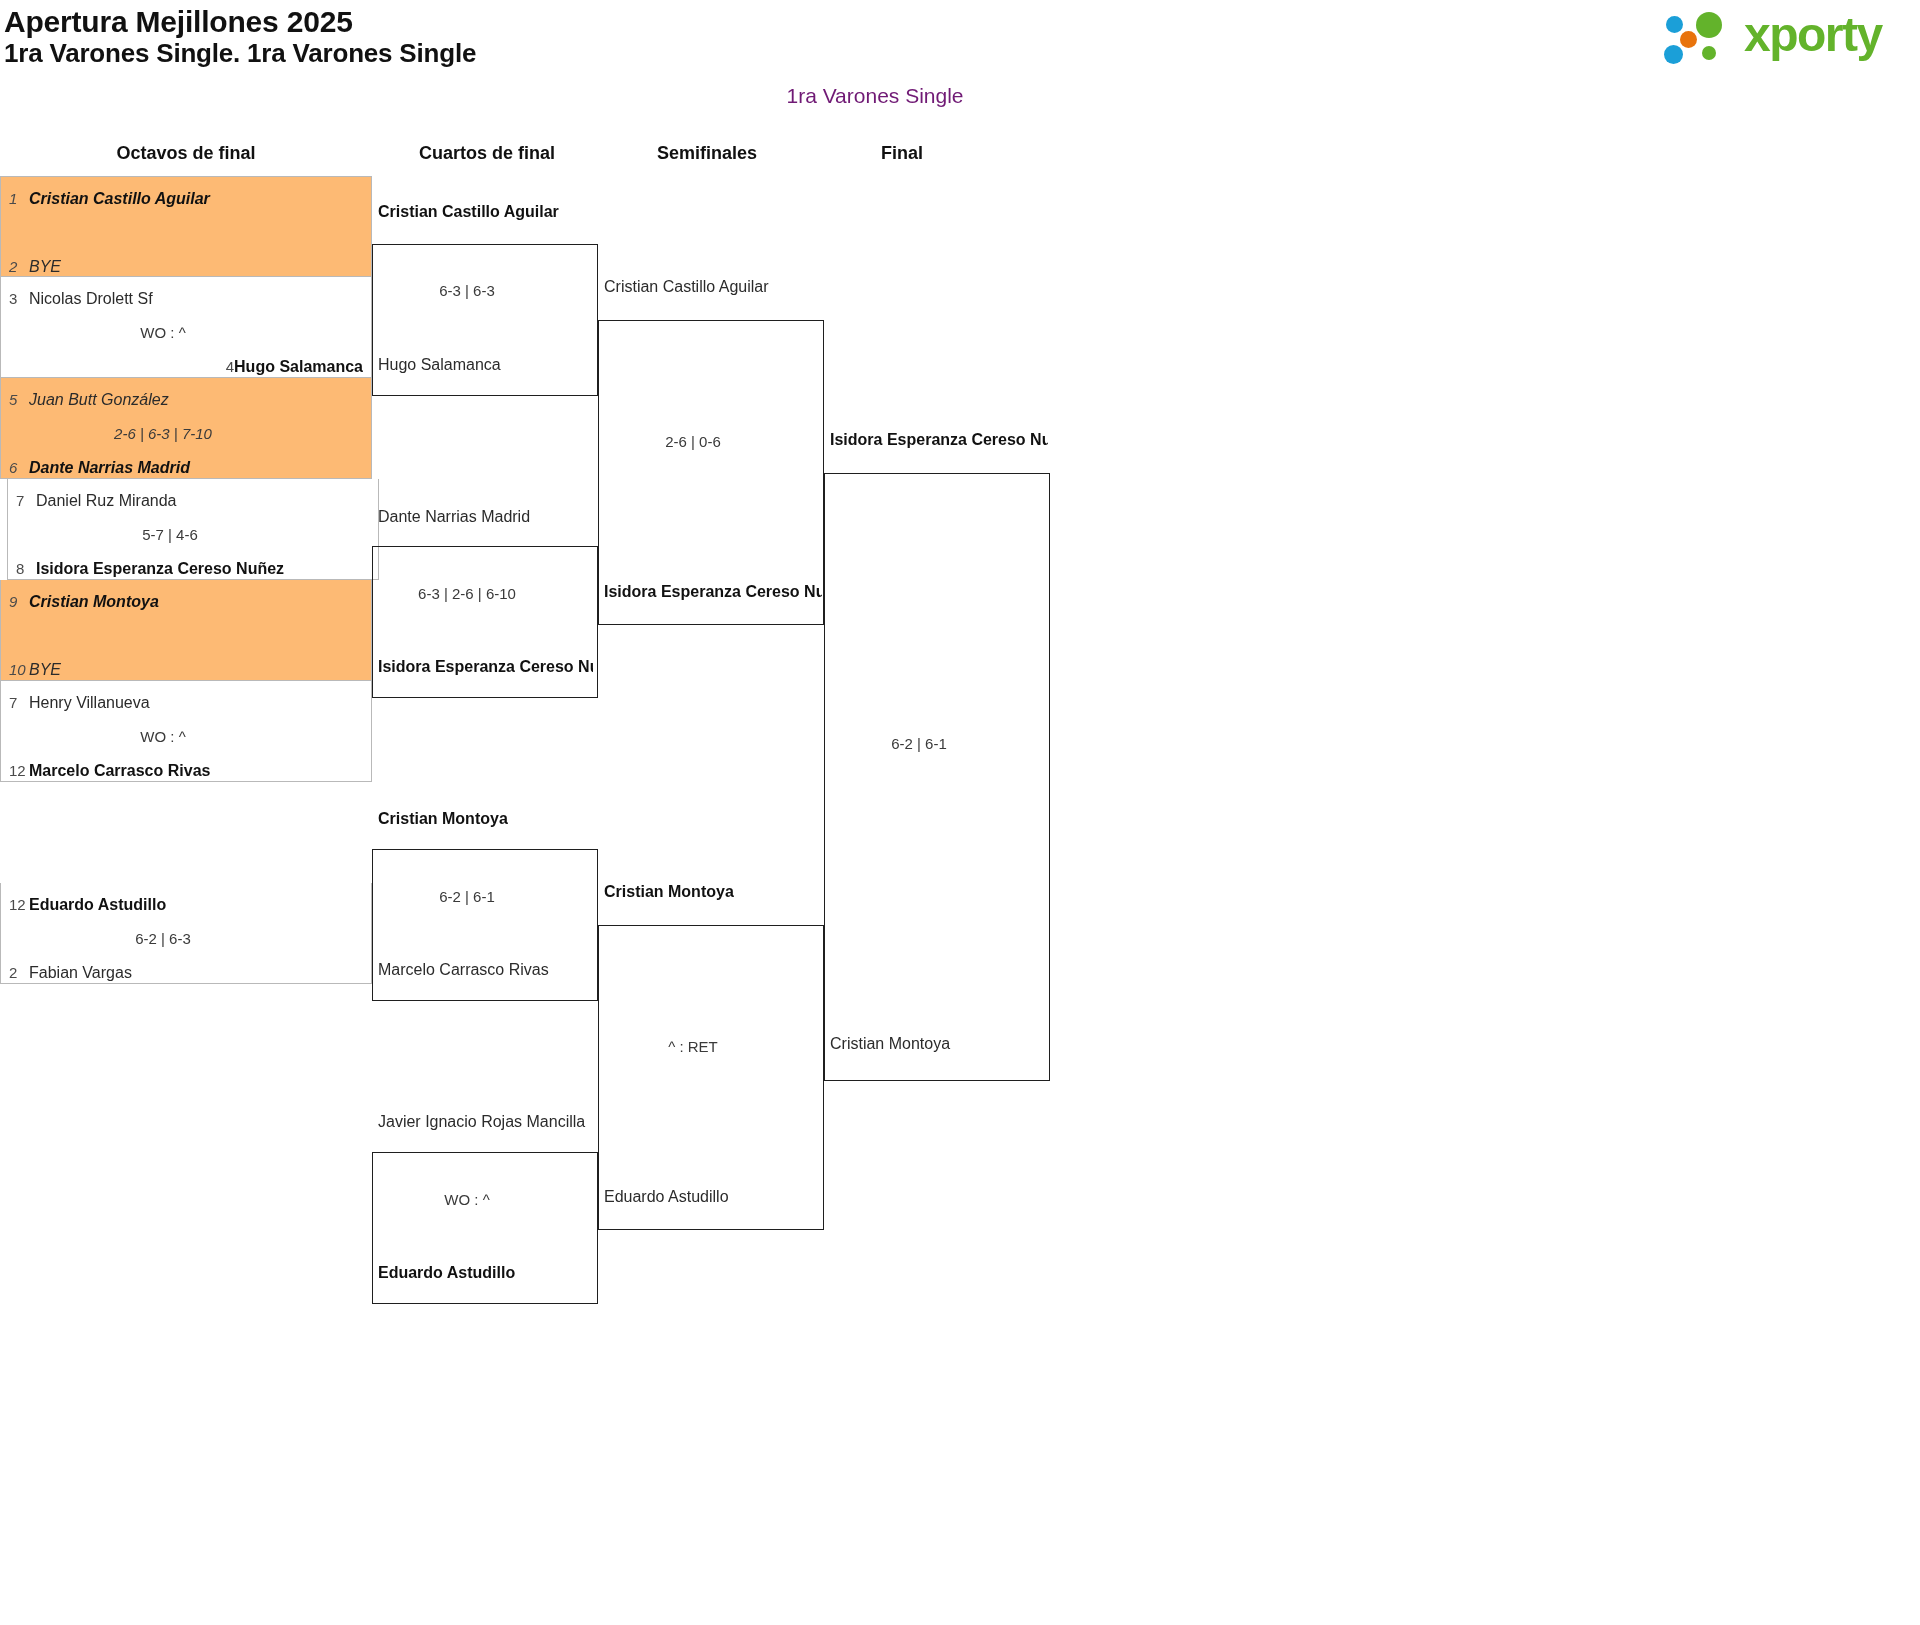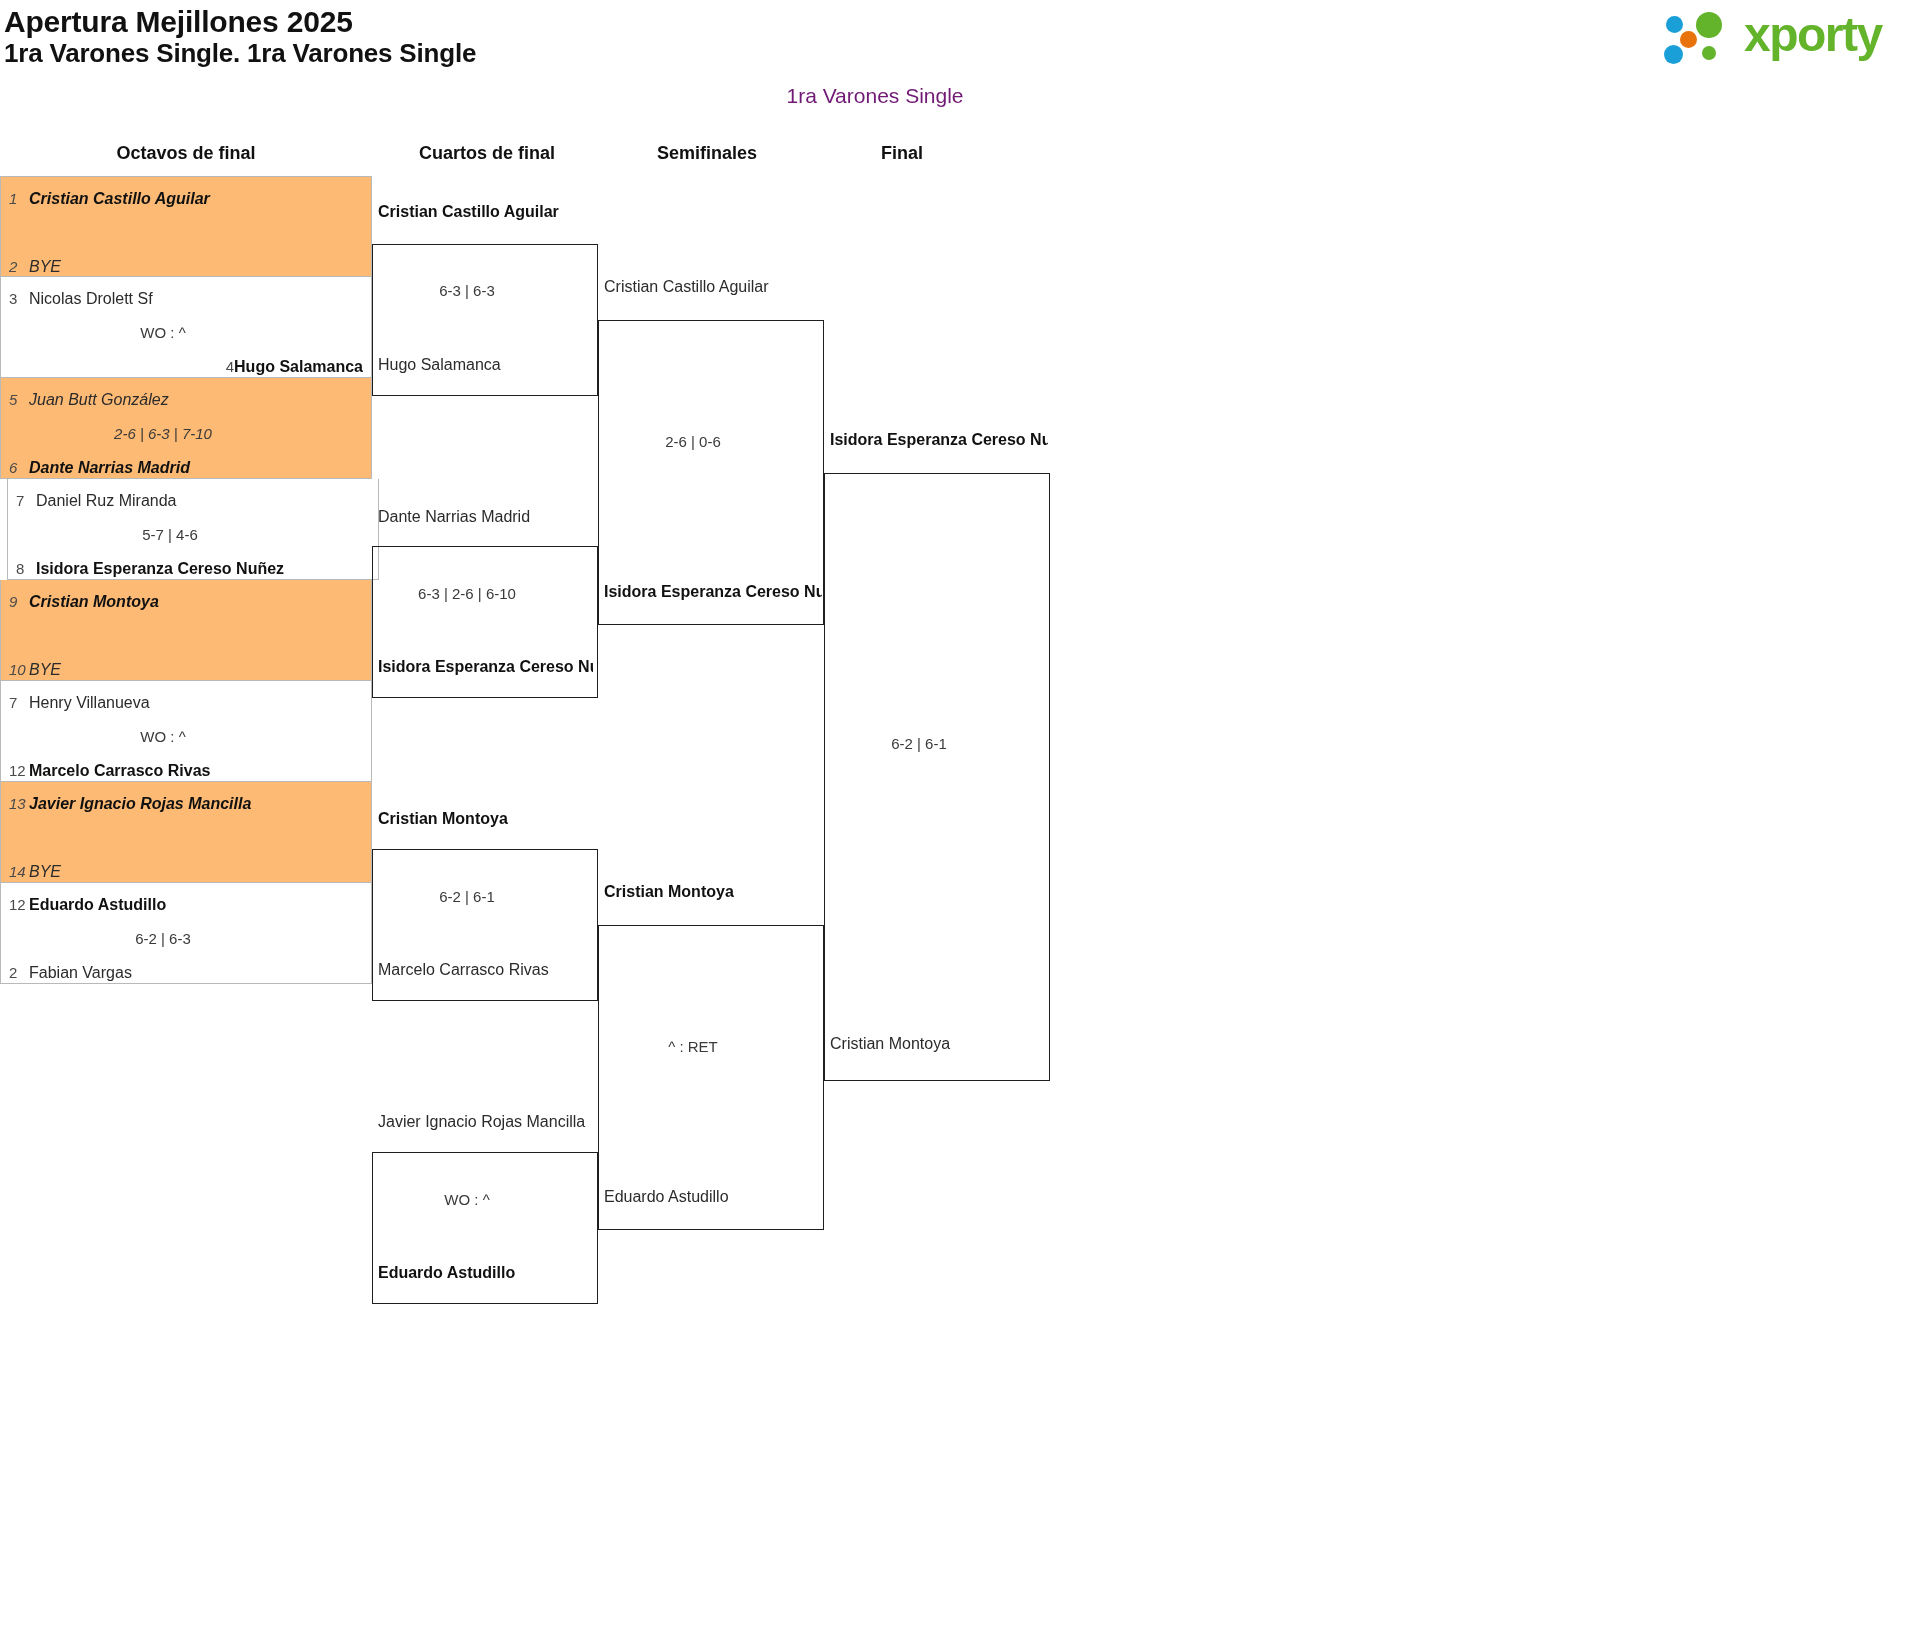--- a/index.html
+++ b/index.html
@@ -171,29 +171,20 @@
   <div class="r1box plain" style="top:681px; height:101px;">
     <div class="r1-player" style="top:13px;">
       <span class="r1-seed">7</span><span class="r1-name">Henry Villanueva</span>
     </div>
     <div class="r1-player" style="top:81px;">
       <span class="r1-seed">12</span><span class="r1-name win">Marcelo Carrasco Rivas</span>
     </div>
     <div class="r1-score" style="top:47px;">WO : ^</div>
   </div>
 
-  <div class="r1box shade" style="top:782px; height:101px;">
-    <div class="r1-player" style="top:13px;">
-      <span class="r1-seed">13</span><span class="r1-name win">Javier Ignacio Rojas Mancilla</span>
-    </div>
-    <div class="r1-player" style="top:81px;">
-      <span class="r1-seed">14</span><span class="r1-name">BYE</span>
-    </div>
-    <div class="r1-score" style="top:47px;"></div>
-  </div>
 
   <div class="r1box plain" style="top:883px; height:101px;">
     <div class="r1-player" style="top:13px;">
       <span class="r1-seed">12</span><span class="r1-name win">Eduardo Astudillo</span>
     </div>
     <div class="r1-player" style="top:81px;">
       <span class="r1-seed">2</span><span class="r1-name">Fabian Vargas</span>
     </div>
     <div class="r1-score" style="top:47px;">6-2 | 6-3</div>
   </div>

